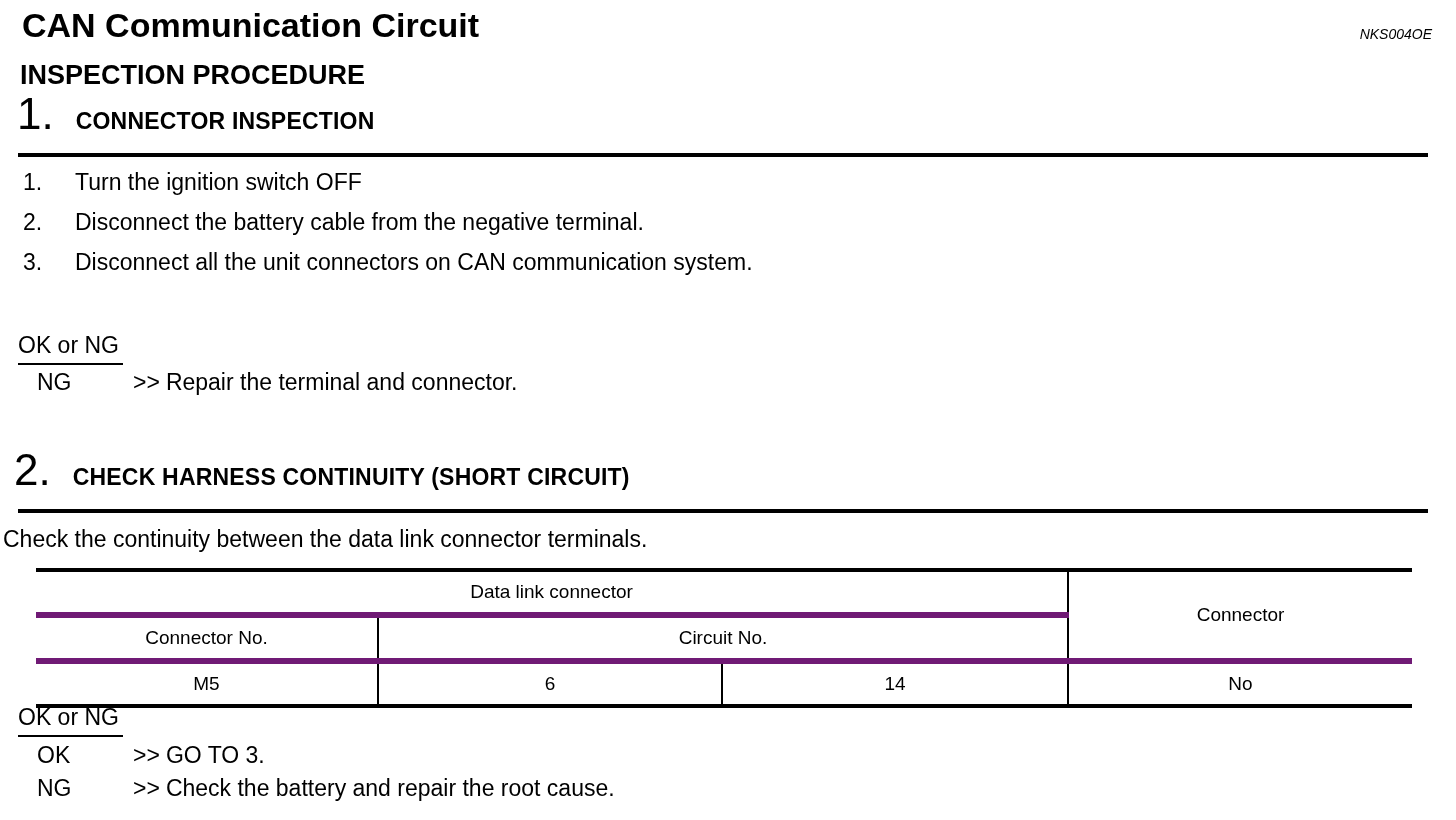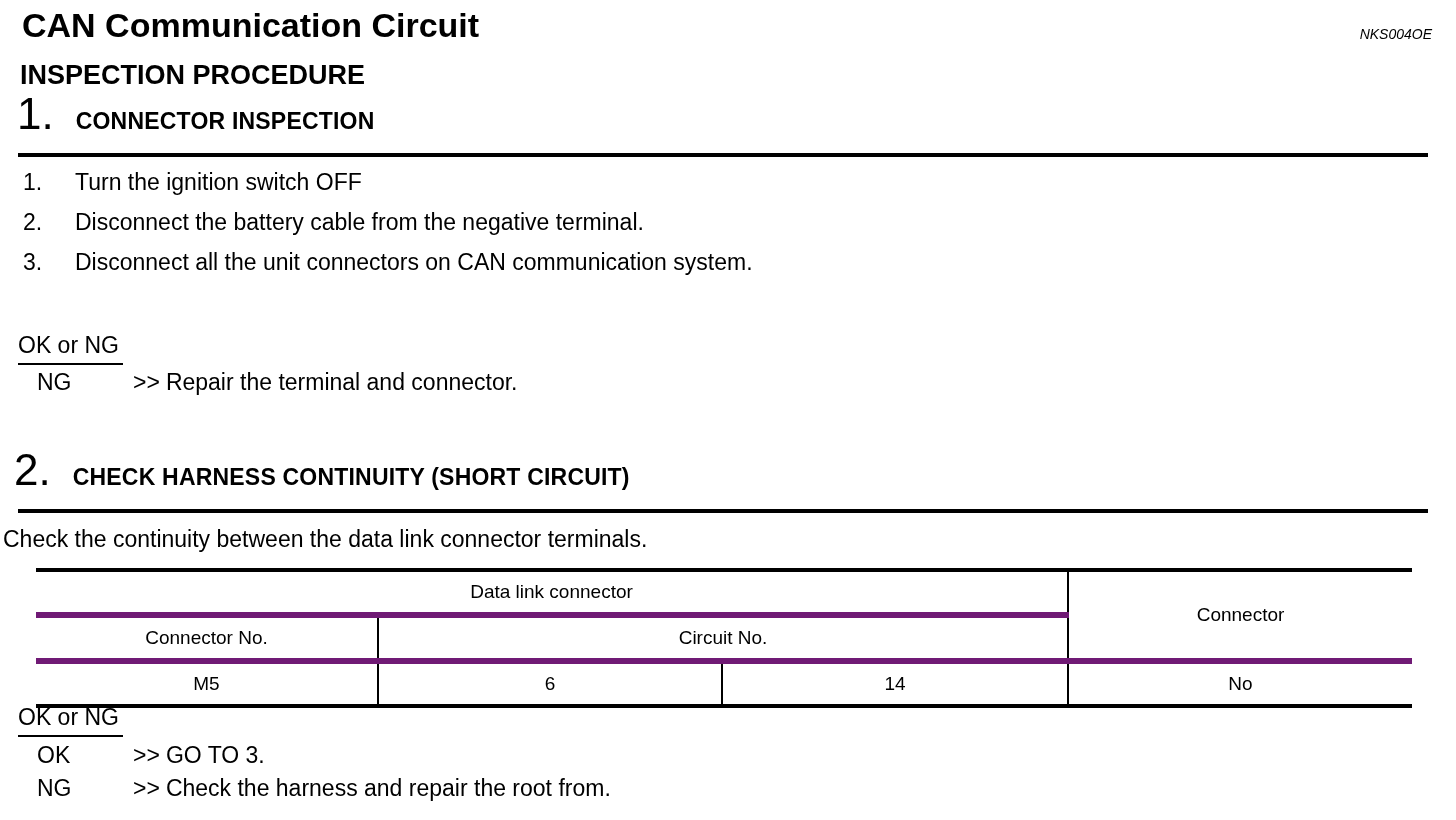--- a/index.html
+++ b/index.html
@@ -110,15 +110,15 @@
     </table>
 </div>
 
 <div class="abs okng" id="okng2">OK or NG</div>
 
 <div class="abs results" id="results2">
   <div class="res-row">
     <span class="res-label">OK</span><span class="res-arrow">&gt;&gt;</span><span>GO TO 3.</span>
   </div>
   <div class="res-row">
-    <span class="res-label">NG</span><span class="res-arrow">&gt;&gt;</span><span>Check the harness and repair the root from.</span>
+    <span class="res-label">NG</span><span class="res-arrow">&gt;&gt;</span><span>Check the battery and repair the root cause.</span>
   </div>
 </div>
 
 </body></html>

